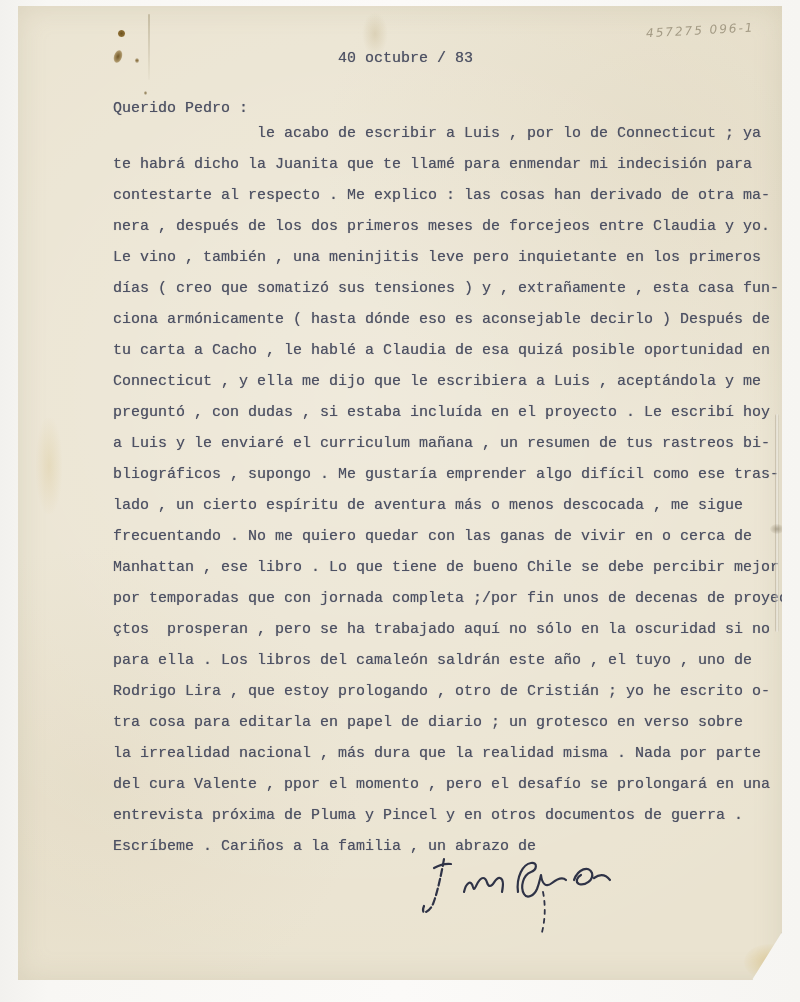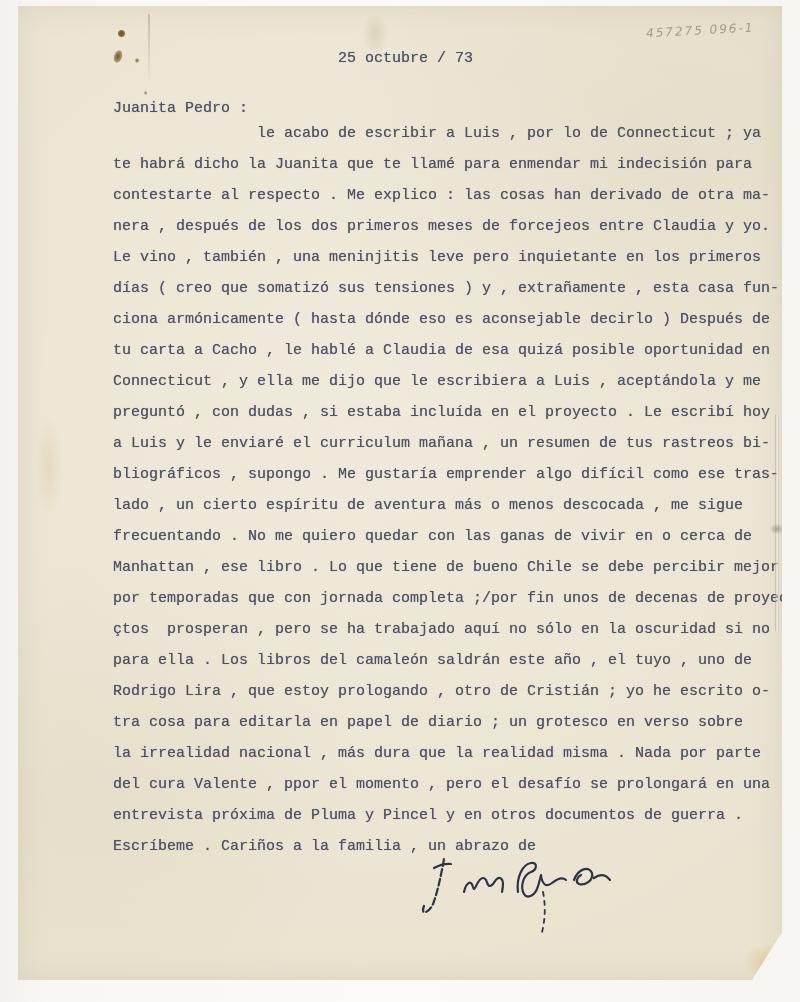--- a/index.html
+++ b/index.html
@@ -62,23 +62,23 @@
 </style>
 </head>
 <body>
 
 <div class="scan">
 
   <div class="paper">
 
     <div class="pencil-note">457275 096-1</div>
 
-    <div class="date-line ink">25 octubre / 73</div>
+    <div class="date-line ink">40 octubre / 83</div>
 
-    <div class="greeting ink">Juanita Pedro :</div>
+    <div class="greeting ink">Querido Pedro :</div>
 
     <div class="body-lines ink">
         <div class="tline">                le acabo de escribir a Luis , por lo de Connecticut ; ya</div>
         <div class="tline">te habrá dicho la Juanita que te llamé para enmendar mi indecisión para</div>
         <div class="tline">contestarte al respecto . Me explico : las cosas han derivado de otra ma-</div>
         <div class="tline">nera , después de los dos primeros meses de forcejeos entre Claudia y yo.</div>
         <div class="tline">Le vino , también , una meninjitis leve pero inquietante en los primeros</div>
         <div class="tline">días ( creo que somatizó sus tensiones ) y , extrañamente , esta casa fun-</div>
         <div class="tline">ciona armónicamente ( hasta dónde eso es aconsejable decirlo ) Después de</div>
         <div class="tline">tu carta a Cacho , le hablé a Claudia de esa quizá posible oportunidad en</div>

